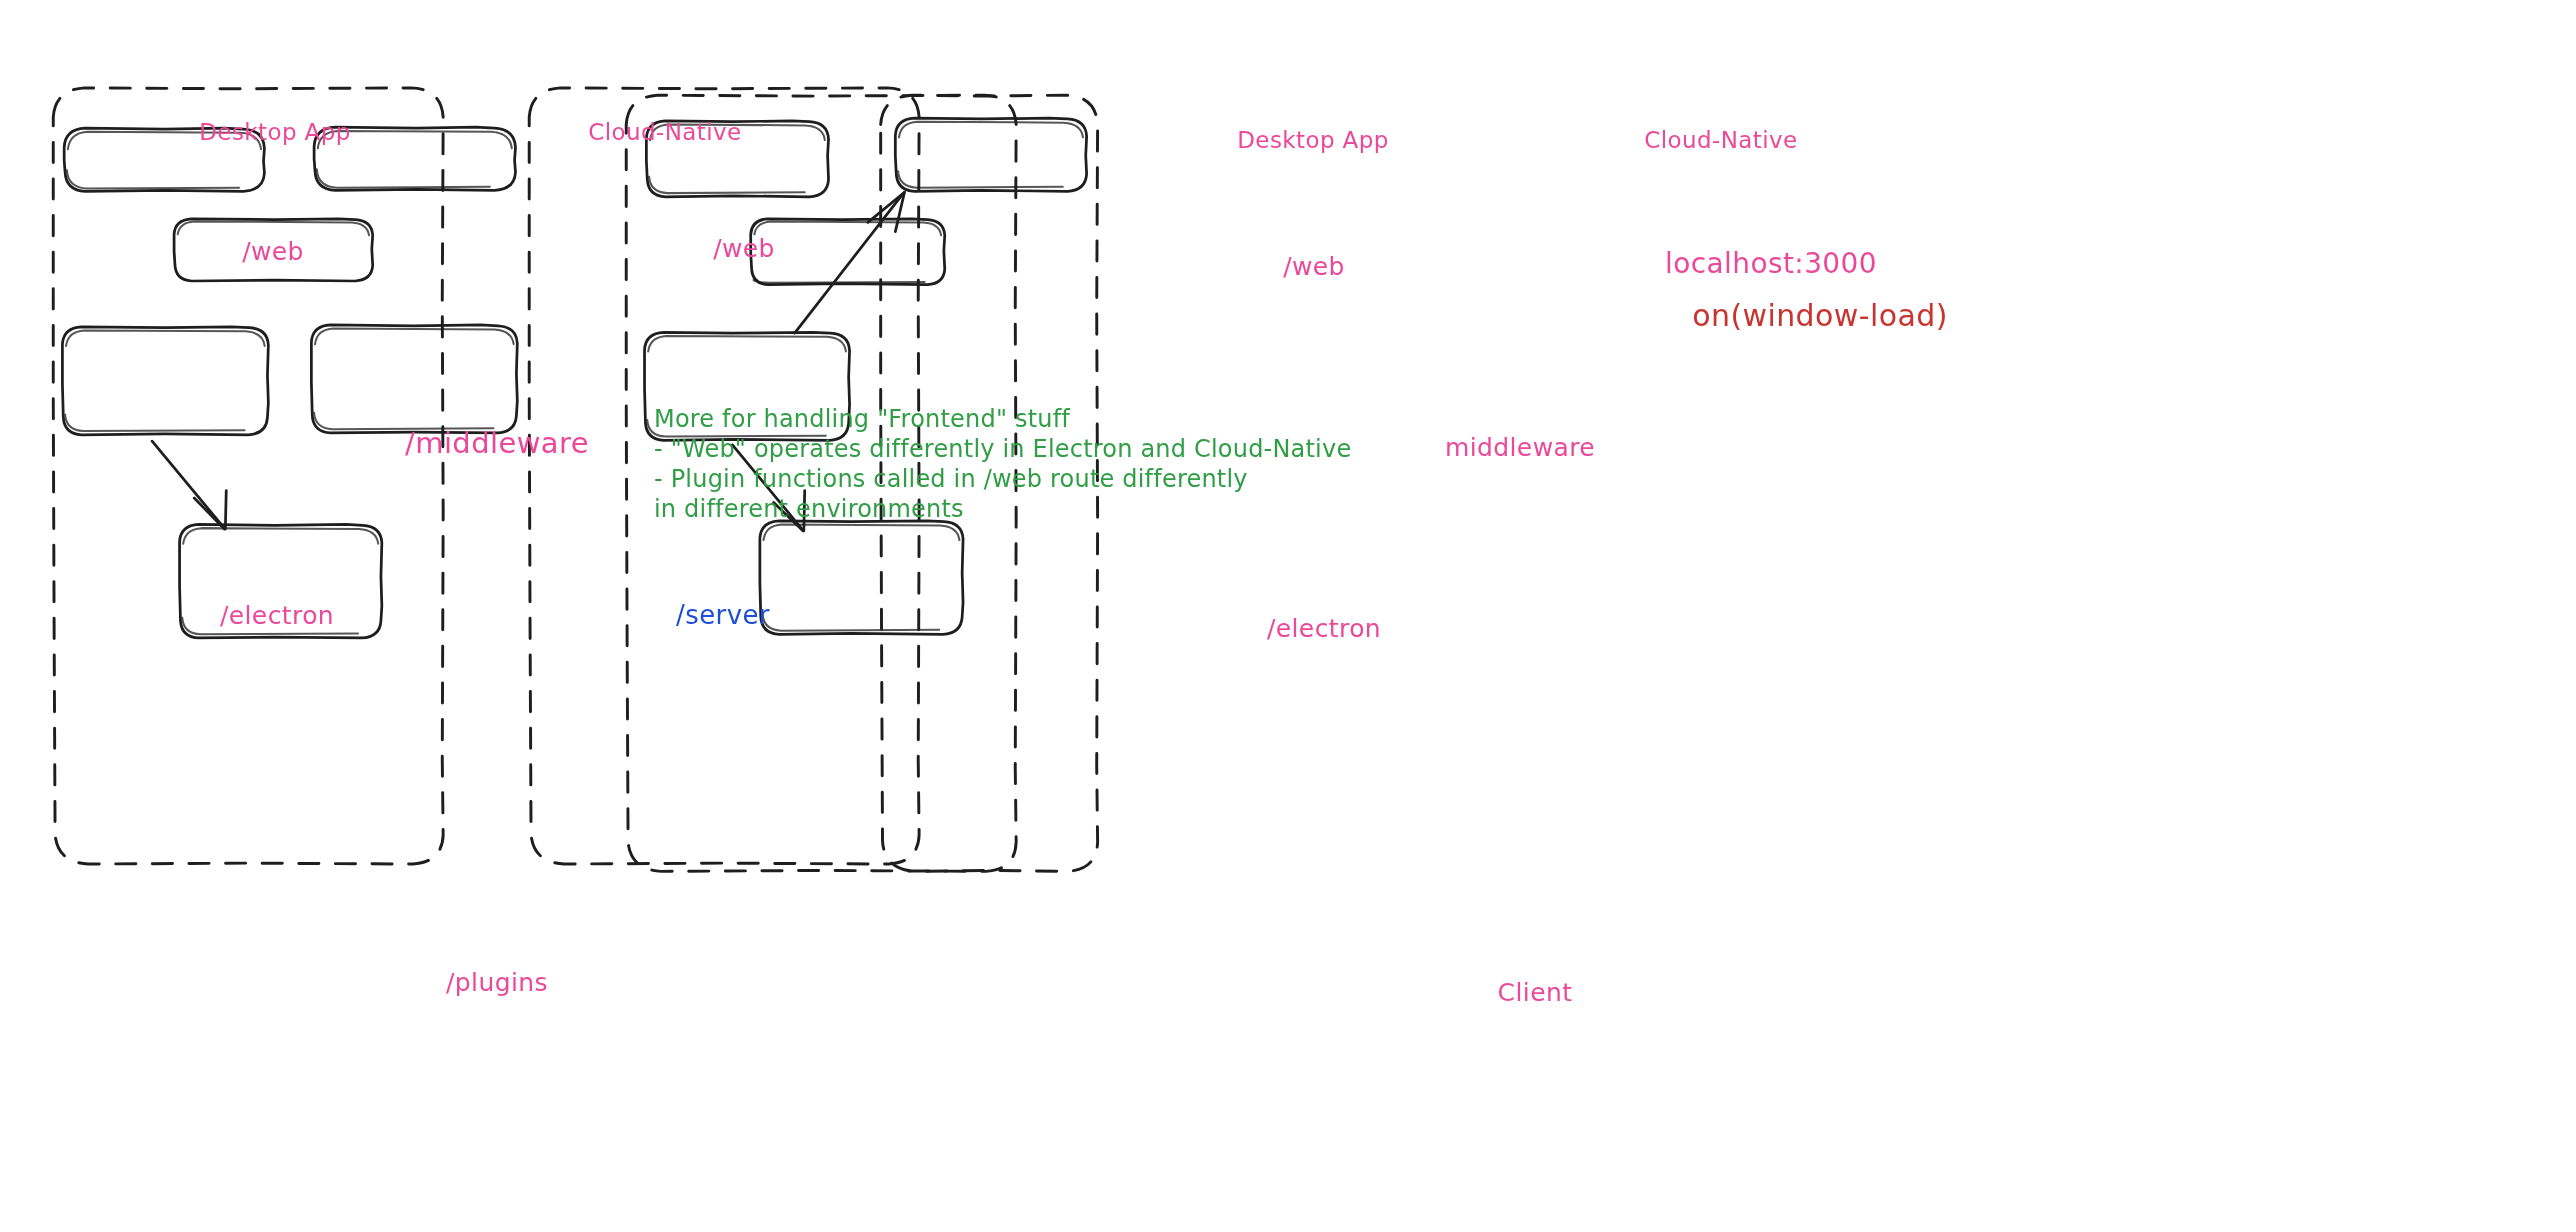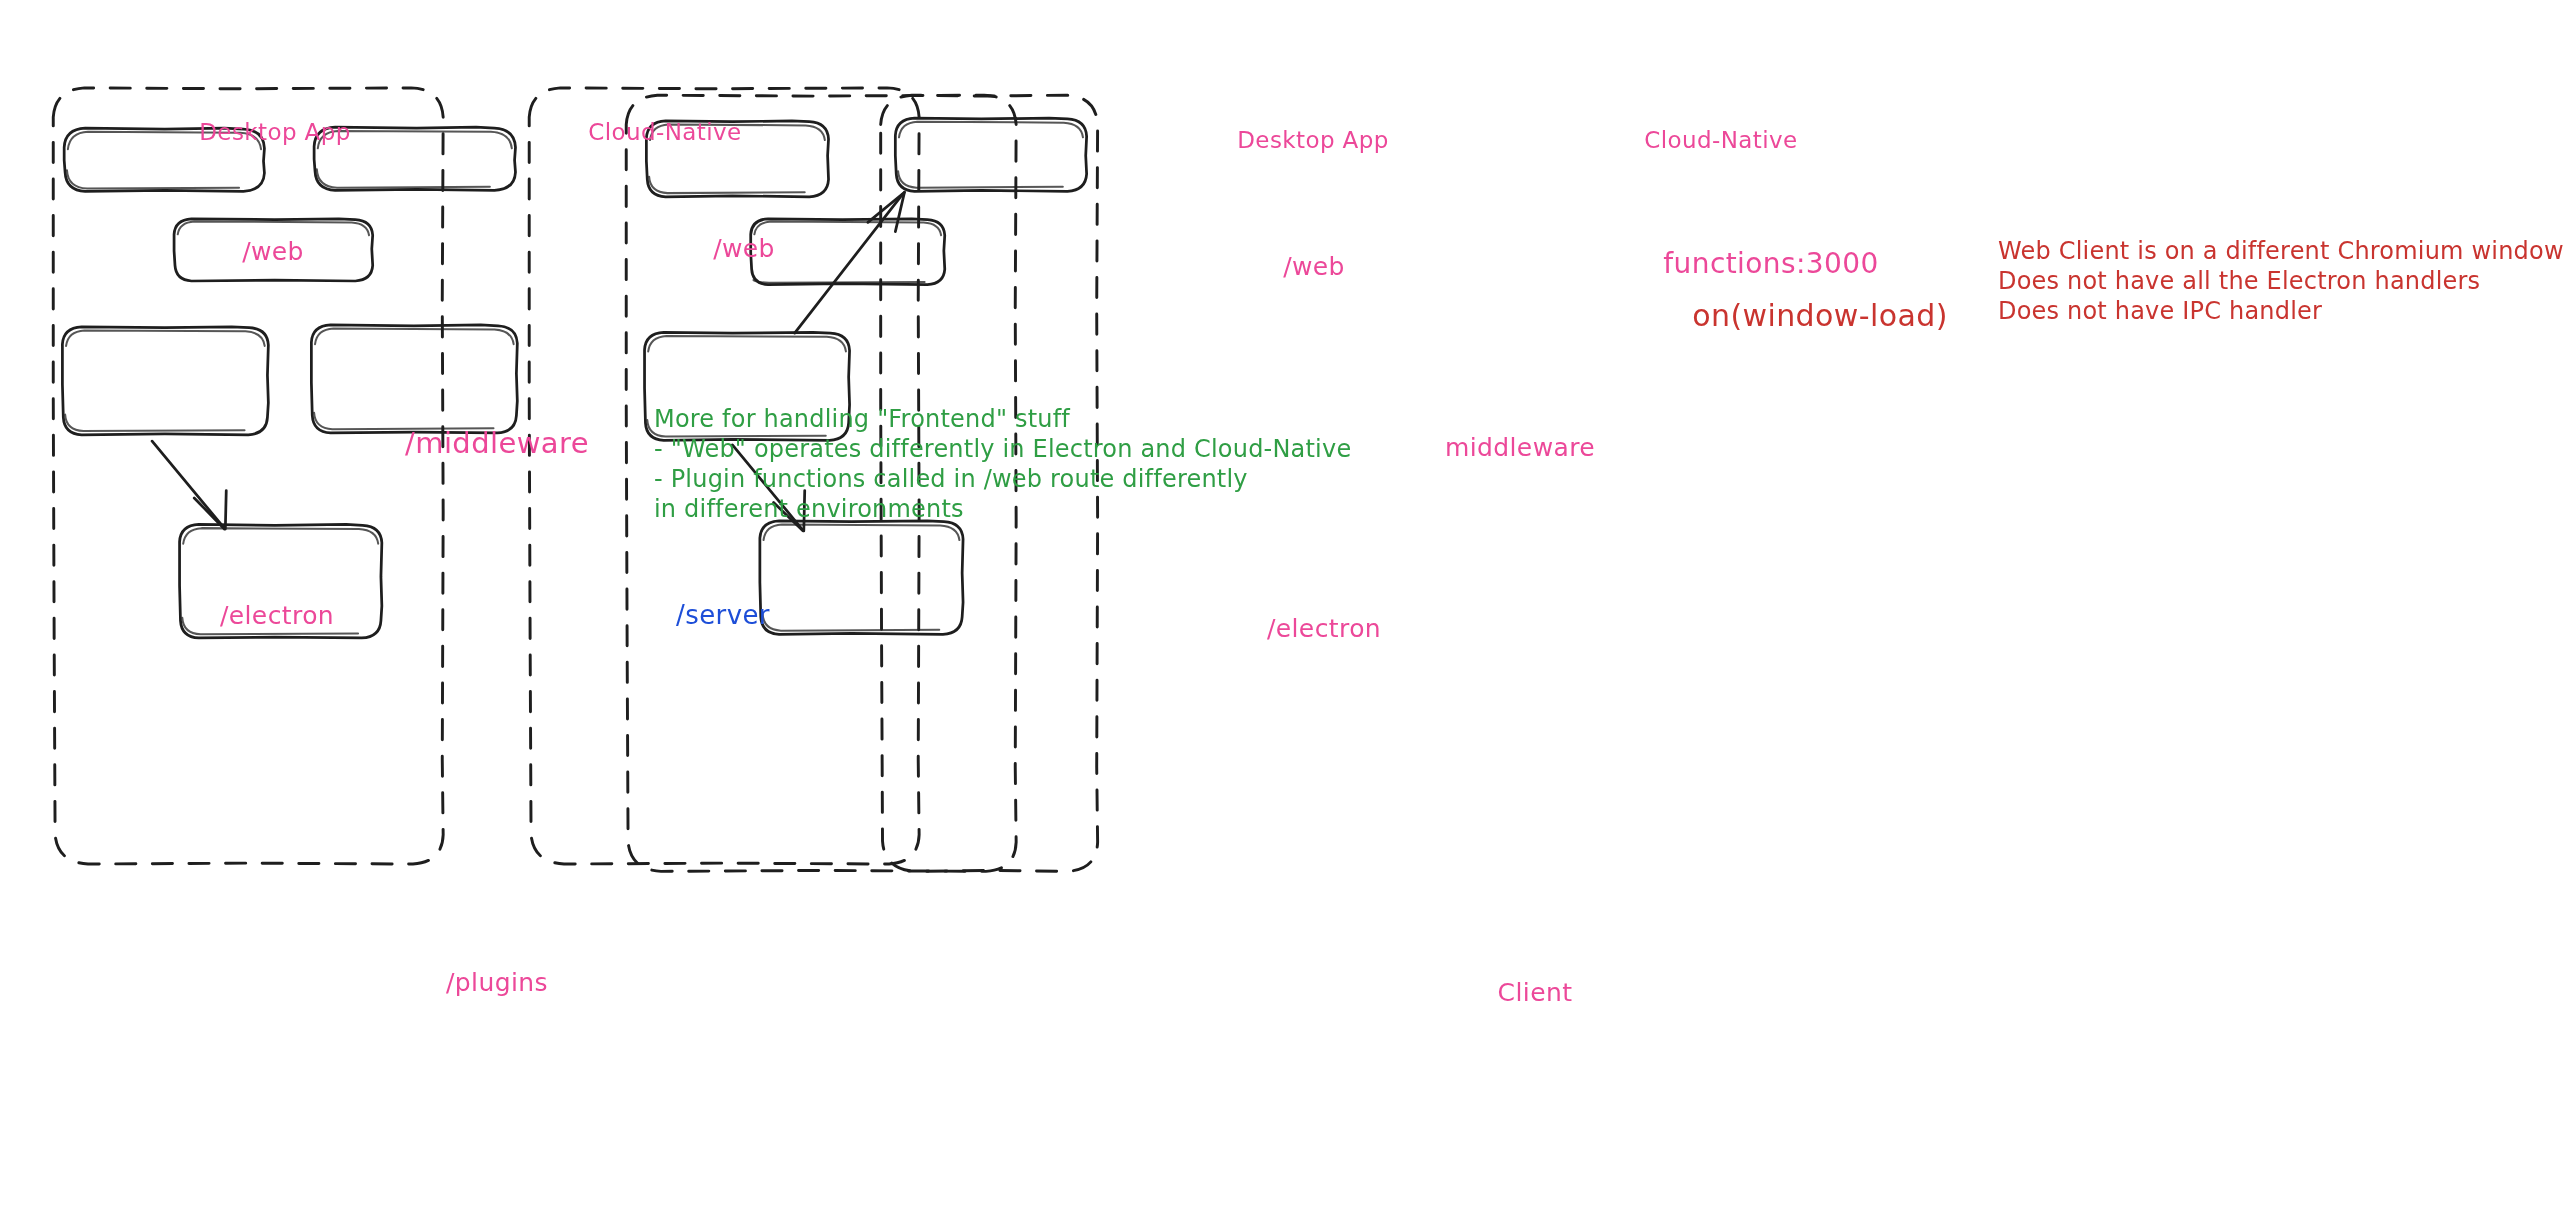--- a/index.html
+++ b/index.html
@@ -236,33 +236,30 @@
   <div class="lbl node-label" style="left: 723px; top: 600px; color: #1d4ed8; font-size: 26px;">/server</div>
 
   <div class="lbl node-label" style="left: 497px; top: 968px; font-size: 25px;">/plugins</div>
 
   <div class="lbl group-title" style="left: 1313px; top: 127px; font-size: 23px;">Desktop App</div>
 
   <div class="lbl group-title" style="left: 1721px; top: 127px; font-size: 23px;">Cloud-Native</div>
 
   <div class="lbl node-label" style="left: 1314px; top: 252px; font-size: 25px;">/web</div>
 
-  <div class="lbl node-label big" style="left: 1771px; top: 247px; font-size: 28px;">functions:3000</div>
+  <div class="lbl node-label big" style="left: 1771px; top: 247px; font-size: 28px;">localhost:3000</div>
 
   <div class="lbl red-inline" style="left: 1820px; top: 298px; font-size: 30px;">on(window-load)</div>
 
   <div class="lbl node-label" style="left: 1520px; top: 433px; font-size: 25px;">middleware</div>
 
   <div class="lbl node-label" style="left: 1324px; top: 614px; font-size: 25px;">/electron</div>
 
   <div class="lbl node-label" style="left: 1535px; top: 978px; font-size: 25px;">Client</div>
 
   <div class="note green" style="left: 654px; top: 404px; font-size: 24px; line-height: 30px;">More for handling "Frontend" stuff
 - "Web" operates differently in Electron and Cloud-Native
 - Plugin functions called in /web route differently
 in different environments</div>
 
-  <div class="note red" style="left: 1998px; top: 236px; font-size: 24px; line-height: 30px;">Web Client is on a different Chromium window
-Does not have all the Electron handlers
-Does not have IPC handler</div>
 
 </div>
 
 
 </body></html>

